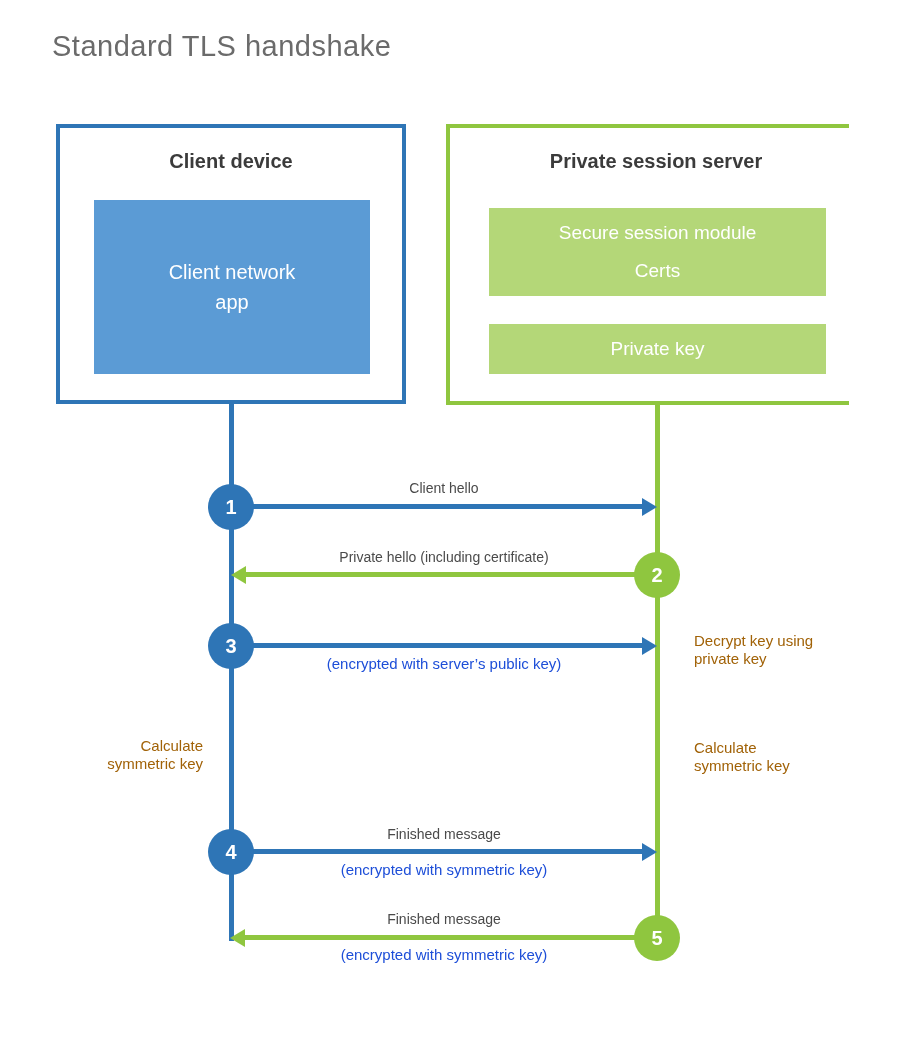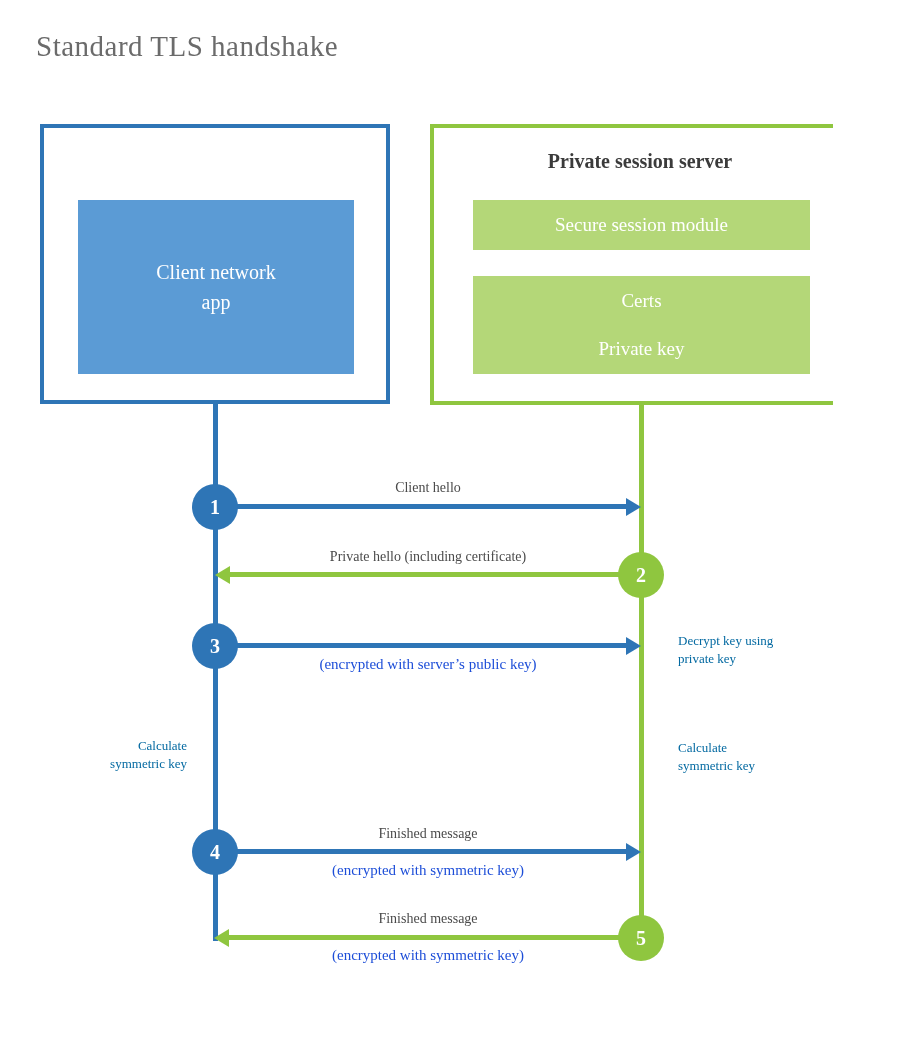--- a/index.html
+++ b/index.html
@@ -1,18 +1,19 @@
 <!DOCTYPE html>
 <html><head>
 <meta charset="utf-8">
 <style>
   html,body{margin:0;padding:0;background:#ffffff;}
   .canvas{
     position:relative;width:833px;height:1058px;background:#ffffff;overflow:hidden;
-    font-family:Liberation Serif, serif;
+    font-family:Liberation Sans, sans-serif;
+    margin-left:16px;
   }
   .page-title{
     position:absolute;left:36px;top:30px;font-size:29px;font-weight:300;
     color:#6b6b6b;letter-spacing:0.5px;
   }
   
   .actor-box{position:absolute;box-sizing:border-box;background:#fff;}
   .client-box{left:40px;top:124px;width:350px;height:280px;border:4px solid #2e75b6;}
   .server-box{left:430px;top:124px;width:420px;height:281px;border:4px solid #8fc63f;}
   .actor-title{
@@ -22,21 +23,21 @@
   .app-rect{
     position:absolute;left:34px;top:72px;width:276px;height:174px;background:#5b9bd5;
     display:flex;flex-direction:column;justify-content:center;
     color:#ffffff;font-size:20px;line-height:30px;text-align:center;
   }
   .module-bar{
     position:absolute;left:39px;width:337px;height:50px;background:#b4d778;
     display:flex;align-items:center;justify-content:center;
     color:#ffffff;font-size:19px;
   }
-  .bar-0{top:72px;} .bar-1{top:148px;} .bar-2{top:196px;}
+  .bar-0{top:80px;} .bar-1{top:118px;} .bar-2{top:196px;}
   
   .lifeline{position:absolute;width:5px;}
   .lifeline-client{left:213px;top:404px;height:537px;background:#2e75b6;}
   .lifeline-server{left:639px;top:405px;height:533px;background:#8fc63f;}
   
   .shaft{position:absolute;height:5px;}
   .shaft-blue{background:#2e75b6;}
   .shaft-green{background:#8fc63f;}
   .head{position:absolute;width:0;height:0;border-top:9px solid transparent;border-bottom:9px solid transparent;}
   .head-right{border-left:15px solid #2e75b6;}
@@ -52,33 +53,34 @@
   
   .msg-label{
     position:absolute;left:218px;width:420px;text-align:center;
     font-size:14px;line-height:22px;color:#4a4a4a;
   }
   .msg-sublabel{
     position:absolute;left:218px;width:420px;text-align:center;
     font-size:15px;line-height:18px;color:#1d4ed8;
   }
   
-  .note{position:absolute;font-size:13px;line-height:18px;color:#0369a1;}
+  .note{position:absolute;font-size:15px;line-height:18px;color:#a16207;}
   .note-left{left:47px;width:140px;text-align:right;top:737px;}
   .note-decrypt{left:678px;width:150px;top:632px;}
   .note-calc-right{left:678px;width:150px;top:739px;}
 </style>
 </head>
 <body>
 
 <div class="canvas">
 
   <div class="page-title">Standard TLS handshake</div>
 
   <div class="actor-box client-box">
+    <div class="actor-title">Client device</div>
     <div class="app-rect">
       <span>Client network</span>
       <span>app</span>
     </div>
   </div>
 
   <div class="actor-box server-box">
     <div class="actor-title">Private session server</div>
     <div class="module-bar bar-0">Secure session module</div>
     <div class="module-bar bar-1">Certs</div>

